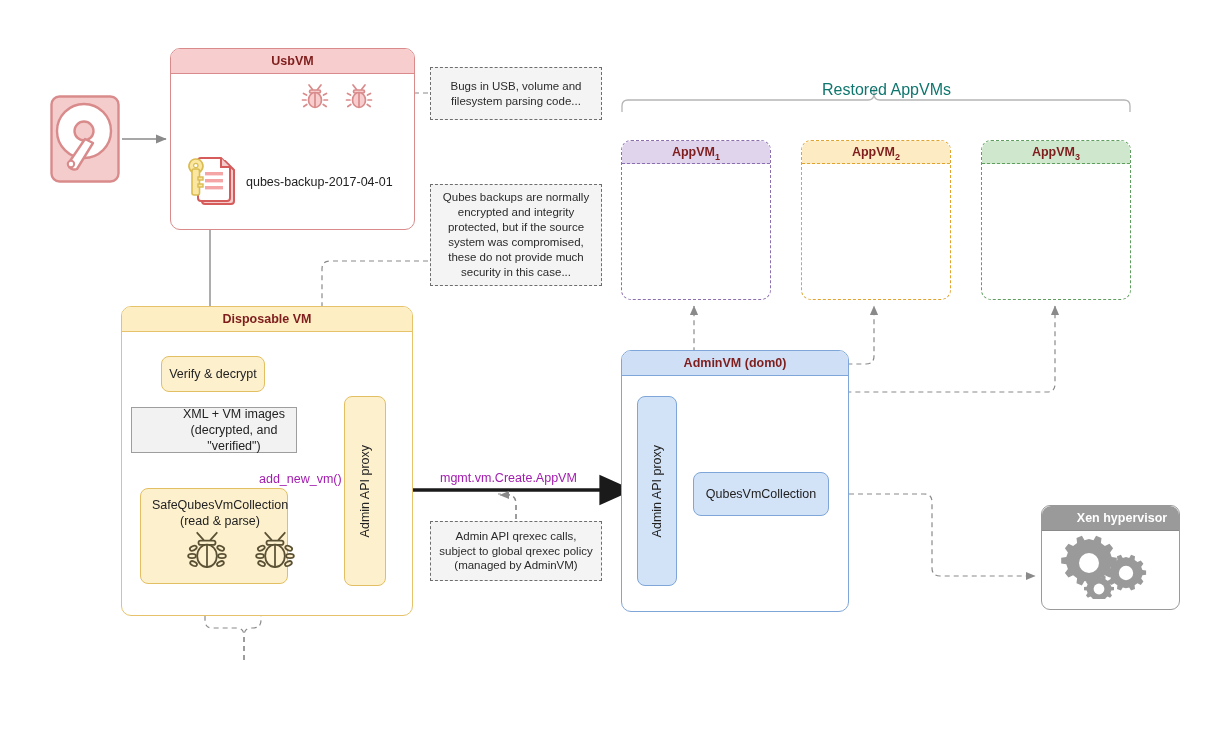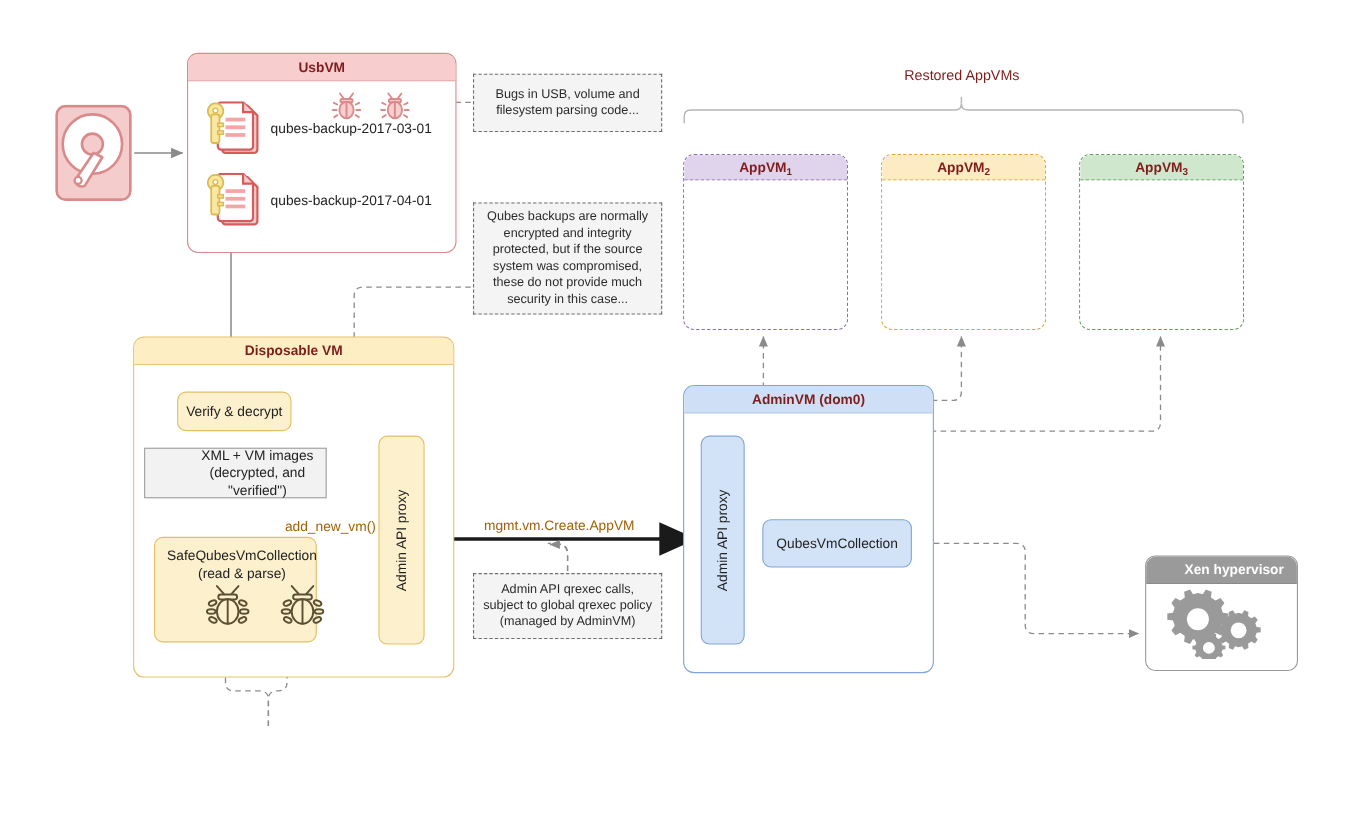--- a/index.html
+++ b/index.html
@@ -57,22 +57,22 @@
 
   
   .anno{position:absolute;box-sizing:border-box;background:#f4f4f4;border:1.3px dashed #6e6e6e;
         font-size:11.5px;color:#2b2b2b;text-align:center;display:flex;align-items:center;
         justify-content:center;padding:4px 6px;line-height:1.3;}
   .anno-usb{left:430px;top:67px;width:172px;height:53px;}
   .anno-enc{left:430px;top:184px;width:172px;height:102px;}
   .anno-qrexec{left:430px;top:521px;width:172px;height:60px;}
   .anno-xml{left:158px;top:662px;width:172px;height:42px;}
 
-  .freetext{position:absolute;font-size:12.5px;color:#a16207;white-space:nowrap;}
-  .restored-label{left:822px;top:61px;color:#7f1d1d;font-size:13px;}
+  .freetext{position:absolute;font-size:12.5px;color:#a21caf;white-space:nowrap;}
+  .restored-label{left:822px;top:81px;color:#0f766e;font-size:16px;}
   .add-new-vm{left:259px;top:472px;}
   .mgmt-label{left:440px;top:471px;}
 
   .file-row{position:absolute;display:flex;align-items:center;gap:8px;}
   .file-name{font-size:12.5px;color:#222;white-space:nowrap;}
   .f1{left:186px;top:92px;}
   .f2{left:186px;top:157px;}
 
   .icon-svg{display:block;}
   .bugs-usb{position:absolute;left:300px;top:82px;display:flex;gap:14px;}
@@ -138,38 +138,20 @@
       <circle cx="34" cy="36" r="9.5" fill="#f4cccc" stroke="#d98b8b" stroke-width="2.4"></circle>
       <path d="M35,44 L18,69 a6.5,6.5 0 0 0 9,5 L43,48 Z" fill="#ffffff" stroke="#d98b8b" stroke-width="2.4" stroke-linejoin="round"></path>
       <circle cx="21" cy="69" r="3.2" fill="#ffffff" stroke="#d98b8b" stroke-width="2"></circle>
     </svg>
   </div>
 
   <div class="box vm usbvm">
     <div class="vmtitle">UsbVM</div>
   </div>
 
-  <div class="file-row f1">
-    <span>
-      <svg class="icon-svg" width="52" height="50" viewBox="0 0 52 50">
-        <path d="M19,4 H39 L48,13 V44 a3,3 0 0 1 -3,3 H19 a3,3 0 0 1 -3,-3 V7 a3,3 0 0 1 3,-3 Z" fill="#f4cccc" stroke="#d65b5b" stroke-width="2"></path>
-        <path d="M15,1 H35 L44,10 V41 a3,3 0 0 1 -3,3 H15 a3,3 0 0 1 -3,-3 V4 a3,3 0 0 1 3,-3 Z" fill="#ffffff" stroke="#d65b5b" stroke-width="2"></path>
-        <path d="M35,1 V10 H44" fill="#f4cccc" stroke="#d65b5b" stroke-width="2"></path>
-        <rect x="19" y="15" width="18" height="3.4" fill="#f4a6a6"></rect>
-        <rect x="19" y="22" width="18" height="3.4" fill="#f4a6a6"></rect>
-        <rect x="19" y="29" width="18" height="3.4" fill="#f4a6a6"></rect>
-        <path d="M10,2 a7,7 0 1 1 -0.1,0 Z" fill="#fbe7a1" stroke="#d9bc52" stroke-width="1.6"></path>
-        <rect x="6" y="12" width="7.5" height="26" rx="2" fill="#fbe7a1" stroke="#d9bc52" stroke-width="1.6"></rect>
-        <rect x="12" y="20" width="5" height="3" fill="#fbe7a1" stroke="#d9bc52" stroke-width="1.4"></rect>
-        <rect x="12" y="27" width="5" height="3" fill="#fbe7a1" stroke="#d9bc52" stroke-width="1.4"></rect>
-        <circle cx="9.8" cy="8.5" r="2.2" fill="#ffffff" stroke="#d9bc52" stroke-width="1.2"></circle>
-      </svg>
-    </span>
-    <span class="file-name">qubes-backup-2017-03-01</span>
-  </div>
 
   <div class="file-row f2">
     <span>
       <svg class="icon-svg" width="52" height="50" viewBox="0 0 52 50">
         <path d="M19,4 H39 L48,13 V44 a3,3 0 0 1 -3,3 H19 a3,3 0 0 1 -3,-3 V7 a3,3 0 0 1 3,-3 Z" fill="#f4cccc" stroke="#d65b5b" stroke-width="2"></path>
         <path d="M15,1 H35 L44,10 V41 a3,3 0 0 1 -3,3 H15 a3,3 0 0 1 -3,-3 V4 a3,3 0 0 1 3,-3 Z" fill="#ffffff" stroke="#d65b5b" stroke-width="2"></path>
         <path d="M35,1 V10 H44" fill="#f4cccc" stroke="#d65b5b" stroke-width="2"></path>
         <rect x="19" y="15" width="18" height="3.4" fill="#f4a6a6"></rect>
         <rect x="19" y="22" width="18" height="3.4" fill="#f4a6a6"></rect>
         <rect x="19" y="29" width="18" height="3.4" fill="#f4a6a6"></rect>

